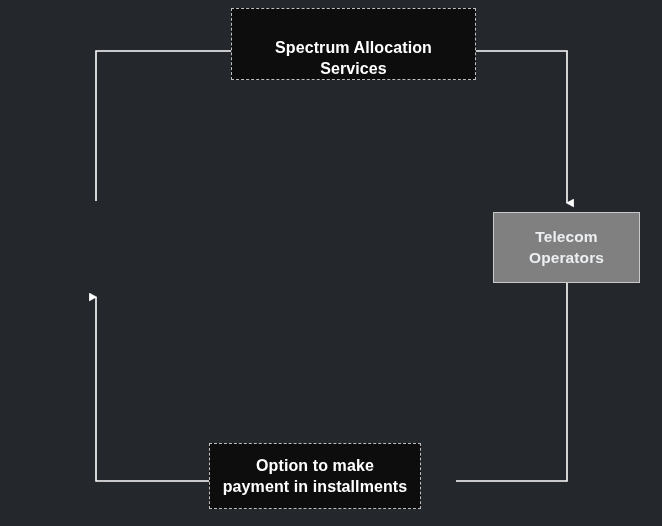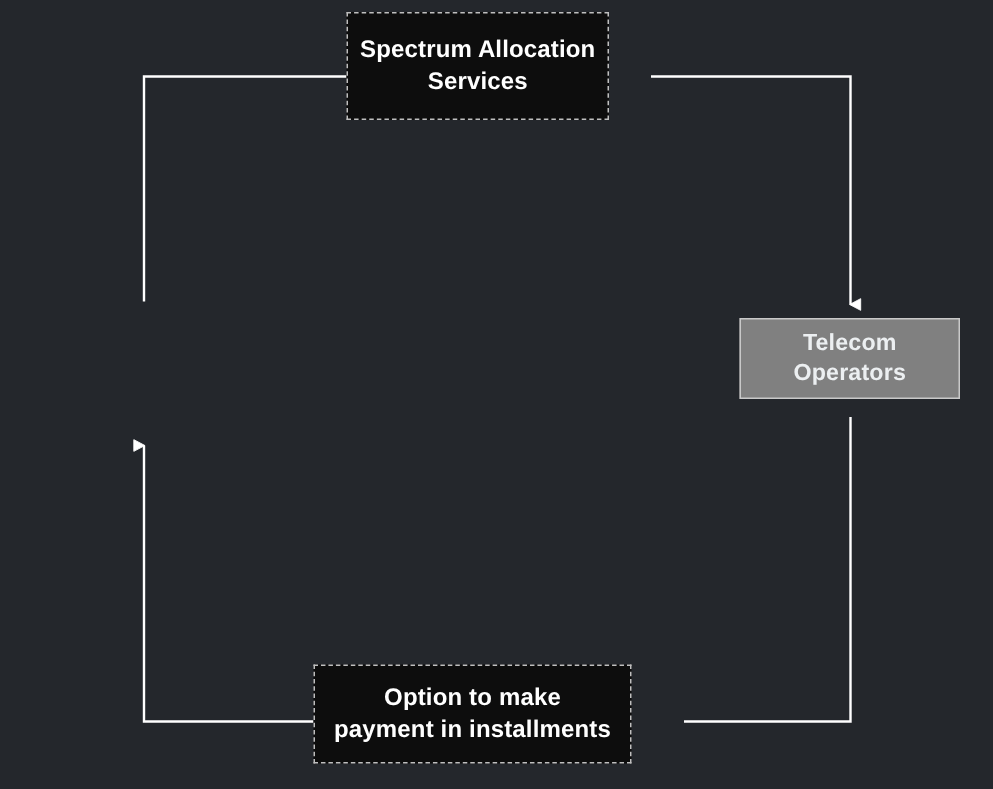--- a/index.html
+++ b/index.html
@@ -46,23 +46,23 @@
     border: 1.6px dashed #bfbfbf;
     color: #ffffff;
     font-size: 16px;
   }
   .node-label {
     display: block;
     padding: 0 6px;
     white-space: pre-line;
   }
   
-  #node-spectrum { left: 231px; top: 8px;   width: 175px; height: 72px; }
+  #node-spectrum { left: 231px; top: 8px;   width: 245px; height: 72px; align-items: flex-end; }
   #node-dot      { left: 22px;  top: 201px; width: 150px; height: 87px; }
-  #node-telecom  { left: 493px; top: 212px; width: 147px; height: 54px; }
+  #node-telecom  { left: 493px; top: 212px; width: 147px; height: 71px; }
   #node-option   { left: 209px; top: 443px; width: 212px; height: 66px; }
 </style>
 </head>
 <body>
 
 <div id="canvas">
 
   <svg class="edges" viewBox="0 0 662 526" xmlns="http://www.w3.org/2000/svg">
     <defs>
       <marker id="arrow-down" markerWidth="9" markerHeight="9" refX="4.5" refY="7.4" orient="auto" markerUnits="userSpaceOnUse">

